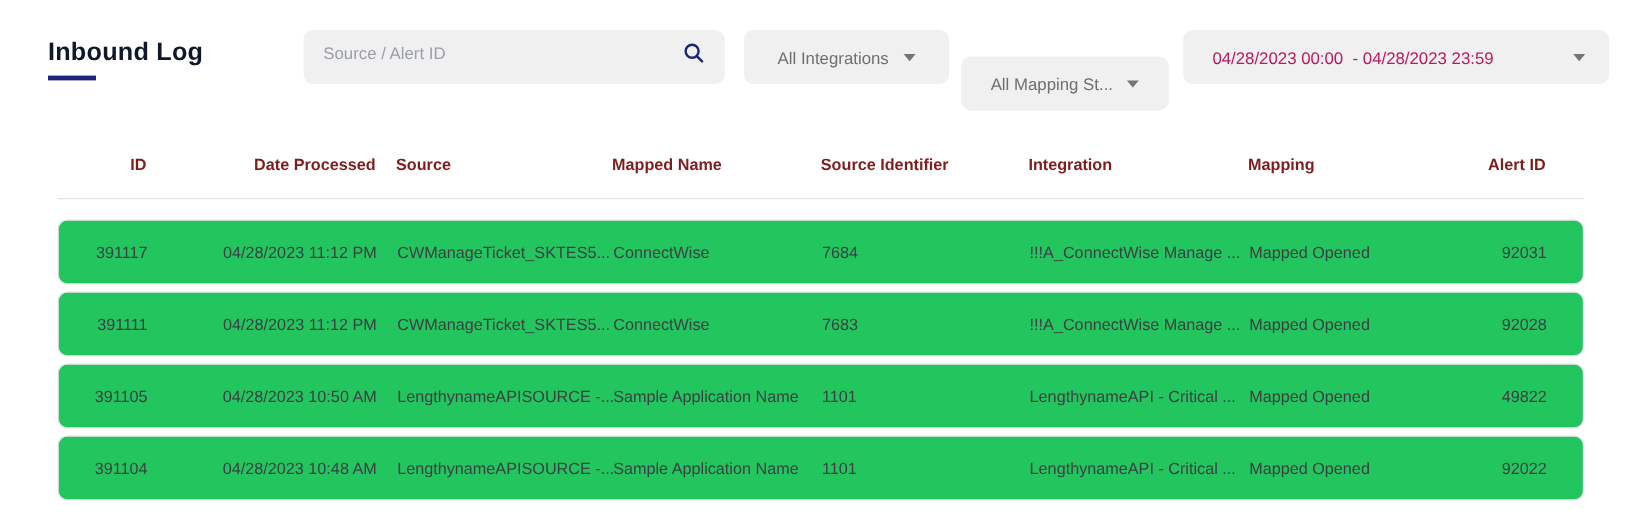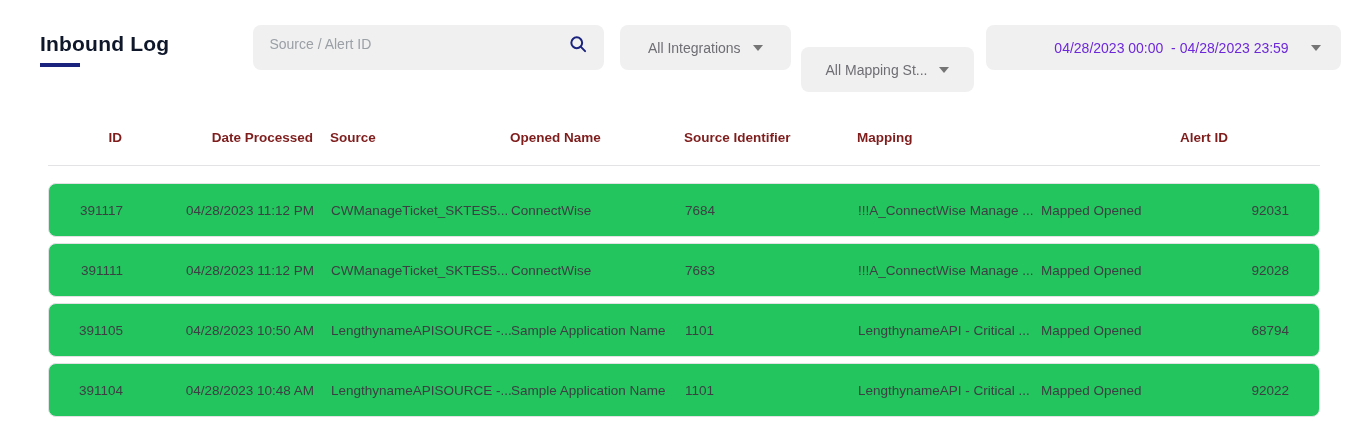--- a/index.html
+++ b/index.html
@@ -19,21 +19,21 @@
   .search-input { flex:1; border:none; background:transparent; outline:none;
                   font-size:14px; color:#3c4043; font-family:"Liberation Sans", sans-serif; }
   .search-input::placeholder { color:#9aa0a6; }
   .icon-btn { border:none; background:transparent; cursor:pointer; display:flex;
               align-items:center; padding:4px; }
 
   .dropdown { justify-content:center; gap:12px; cursor:pointer; }
   .dd-integrations { width:172px; margin-right:10px; }
   .dd-mapping { width:175px; margin-right:12px;margin-top:22px; }
   .date-range { width:357px; padding:0 20px 0 24px; justify-content:space-between; cursor:pointer; }
-  .date-text { white-space:pre; color:#6d28d9;margin-left:44px; }
+  .date-text { white-space:pre; color:#be185d; }
   .caret { width:0; height:0; border-left:5px solid transparent;
            border-right:5px solid transparent; border-top:6px solid #757575; }
 
   
   .grid { display:grid;
           grid-template-columns:57px 188px 197px 174px 173px 183px 200px 60px;
           align-items:center; padding:0 20px; }
   .table-header { margin:36px 43px 0 48px; font-size:13.5px; font-weight:700;
                   color:#7f1d1d; height:18px; }
   .divider { height:1px; background:#e3e3e6; margin:19px 43px 0 48px; }
@@ -79,22 +79,23 @@
   <div class="pill date-range">
     <span class="date-text">04/28/2023 00:00  - 04/28/2023 23:59</span>
     <span class="caret"></span>
   </div>
 </div>
 
 <div class="grid table-header">
   <div class="cell c-id">ID</div>
   <div class="cell c-date">Date Processed</div>
   <div class="cell c-source">Source</div>
-  <div class="cell">Opened Name</div>
+  <div class="cell">Mapped Name</div>
   <div class="cell">Source Identifier</div>
+  <div class="cell">Integration</div>
   <div class="cell">Mapping</div>
   <div class="cell c-alert">Alert ID</div>
 </div>
 
 <div class="divider"></div>
 
 <div class="rows-wrap">
   <div class="grid log-row">
     <div class="cell c-id">391117</div>
     <div class="cell c-date">04/28/2023 11:12 PM</div>
@@ -118,21 +119,21 @@
   </div>
 
   <div class="grid log-row">
     <div class="cell c-id">391105</div>
     <div class="cell c-date">04/28/2023 10:50 AM</div>
     <div class="cell c-source">LengthynameAPISOURCE -...</div>
     <div class="cell">Sample Application Name</div>
     <div class="cell">1101</div>
     <div class="cell">LengthynameAPI - Critical ...</div>
     <div class="cell">Mapped Opened</div>
-    <div class="cell c-alert">68794</div>
+    <div class="cell c-alert">49822</div>
   </div>
 
   <div class="grid log-row">
     <div class="cell c-id">391104</div>
     <div class="cell c-date">04/28/2023 10:48 AM</div>
     <div class="cell c-source">LengthynameAPISOURCE -...</div>
     <div class="cell">Sample Application Name</div>
     <div class="cell">1101</div>
     <div class="cell">LengthynameAPI - Critical ...</div>
     <div class="cell">Mapped Opened</div>

